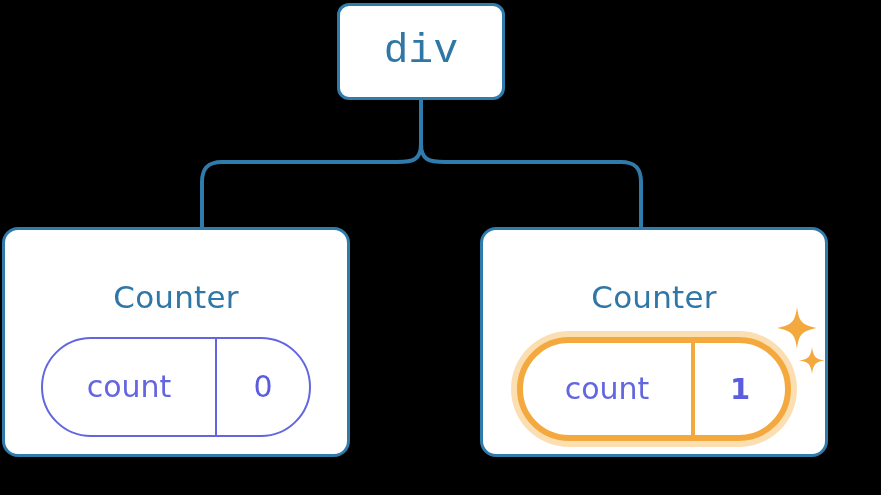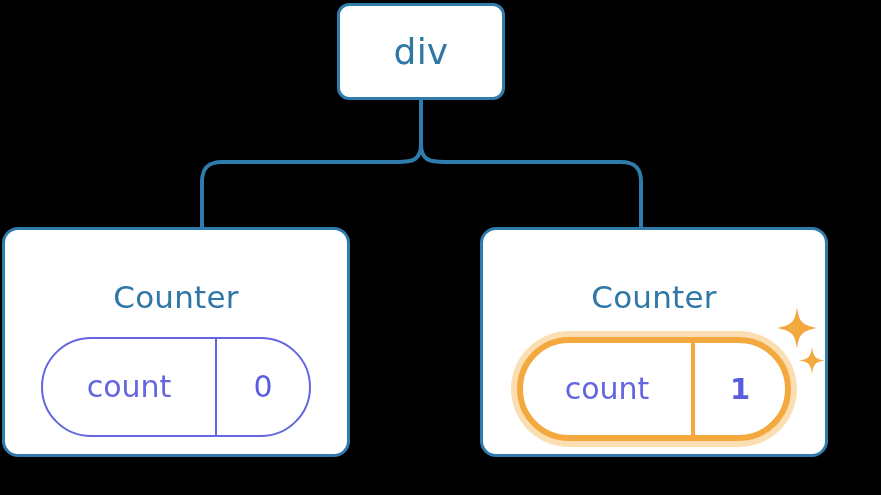--- a/index.html
+++ b/index.html
@@ -57,21 +57,21 @@
   .node-child.left  { left: 2px; }
   .node-child.right { left: 480px; }
 
   .node-title {
     color: #2E77A6;
     font-size: 31px;
     line-height: 1;
     letter-spacing: 0.2px;
     white-space: nowrap;
   }
-  .node-root .node-title { font-size: 36px; }
+  .node-root .node-title { font-size: 41px; font-family: Liberation Mono, monospace; }
   .node-child .node-title { margin-top: 52px; }
 
   
   .pill-wrap {
     position: relative;
     margin-top: 24px;
     display: flex;
     align-items: center;
     justify-content: center;
   }

